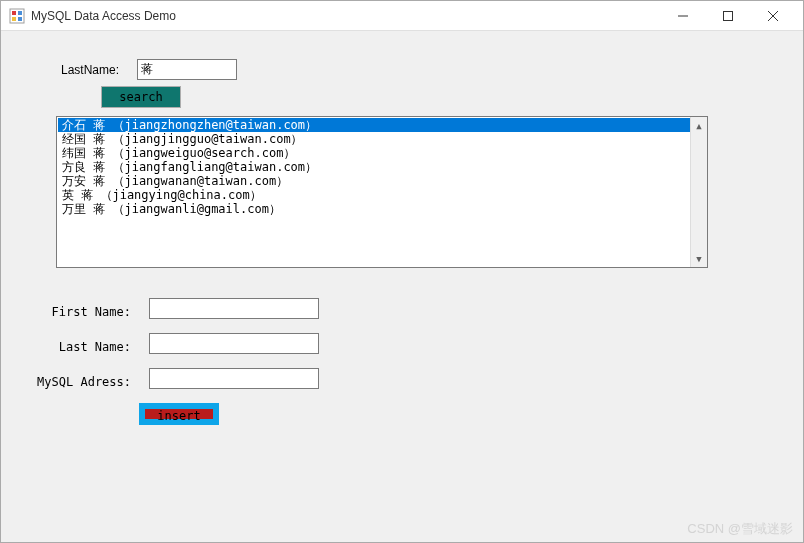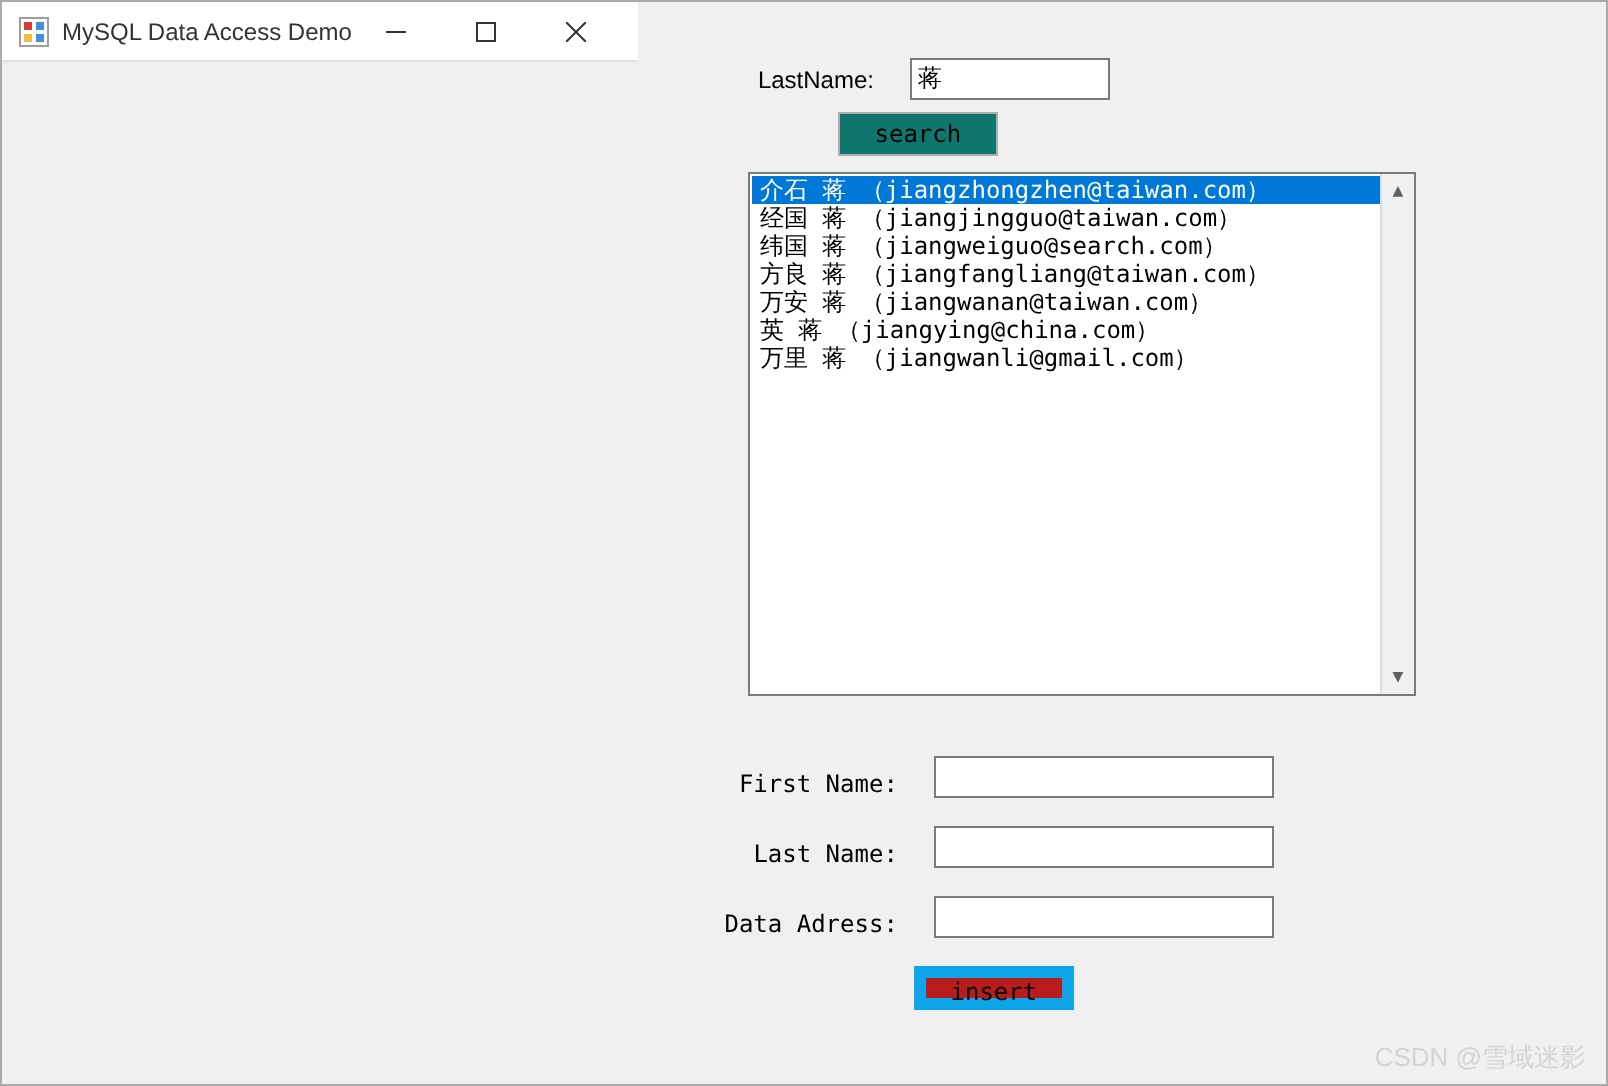--- a/index.html
+++ b/index.html
@@ -10,21 +10,21 @@
       width: 804px;
       height: 543px;
       overflow: hidden;
     }
     .window {
       width: 804px;
       height: 543px;
       background: #f0f0f0;
       border: 1px solid #aaa;
       display: flex;
-      flex-direction: row;
+      flex-direction: column;
       position: relative;
     }
     .titlebar {
       height: 30px;
       background: #fff;
       border-bottom: 1px solid #e0e0e0;
       display: flex;
       align-items: center;
       padding: 0 8px;
     }
@@ -91,21 +91,21 @@
       cursor: pointer;
       font-family: "SimSun", monospace;
     }
     .btn.focused { border: 6px solid #0ea5e9; background: #b91c1c; }
     .search-row {
       margin-left: 100px;
       margin-top: 6px;
     }
     .listbox {
       margin: 8px 95px 0 55px;
-      height: 262px;
+      height: 152px;
       background: #fff;
       border: 1px solid #7a7a7a;
       overflow-y: auto;
       font-family: "SimSun", "NSimSun", monospace;
       font-size: 12px;
       padding: 1px;
       position: relative;
     }
     .list-item {
       padding: 0 4px;
@@ -231,21 +231,21 @@
     <div class="form-section">
       <div class="form-row">
         <span class="form-label">First Name:</span>
         <input class="input-text form-input" value="" style="">
       </div>
       <div class="form-row">
         <span class="form-label">Last Name:</span>
         <input class="input-text form-input" value="" style="">
       </div>
       <div class="form-row">
-        <span class="form-label">Data Adress:</span>
+        <span class="form-label">MySQL Adress:</span>
         <input class="input-text form-input" value="" style="">
       </div>
       <div class="insert-row">
         <button class="btn focused">insert</button>
       </div>
     </div>
 
     <div class="watermark">CSDN @雪域迷影</div>
   </div>
 </div>

